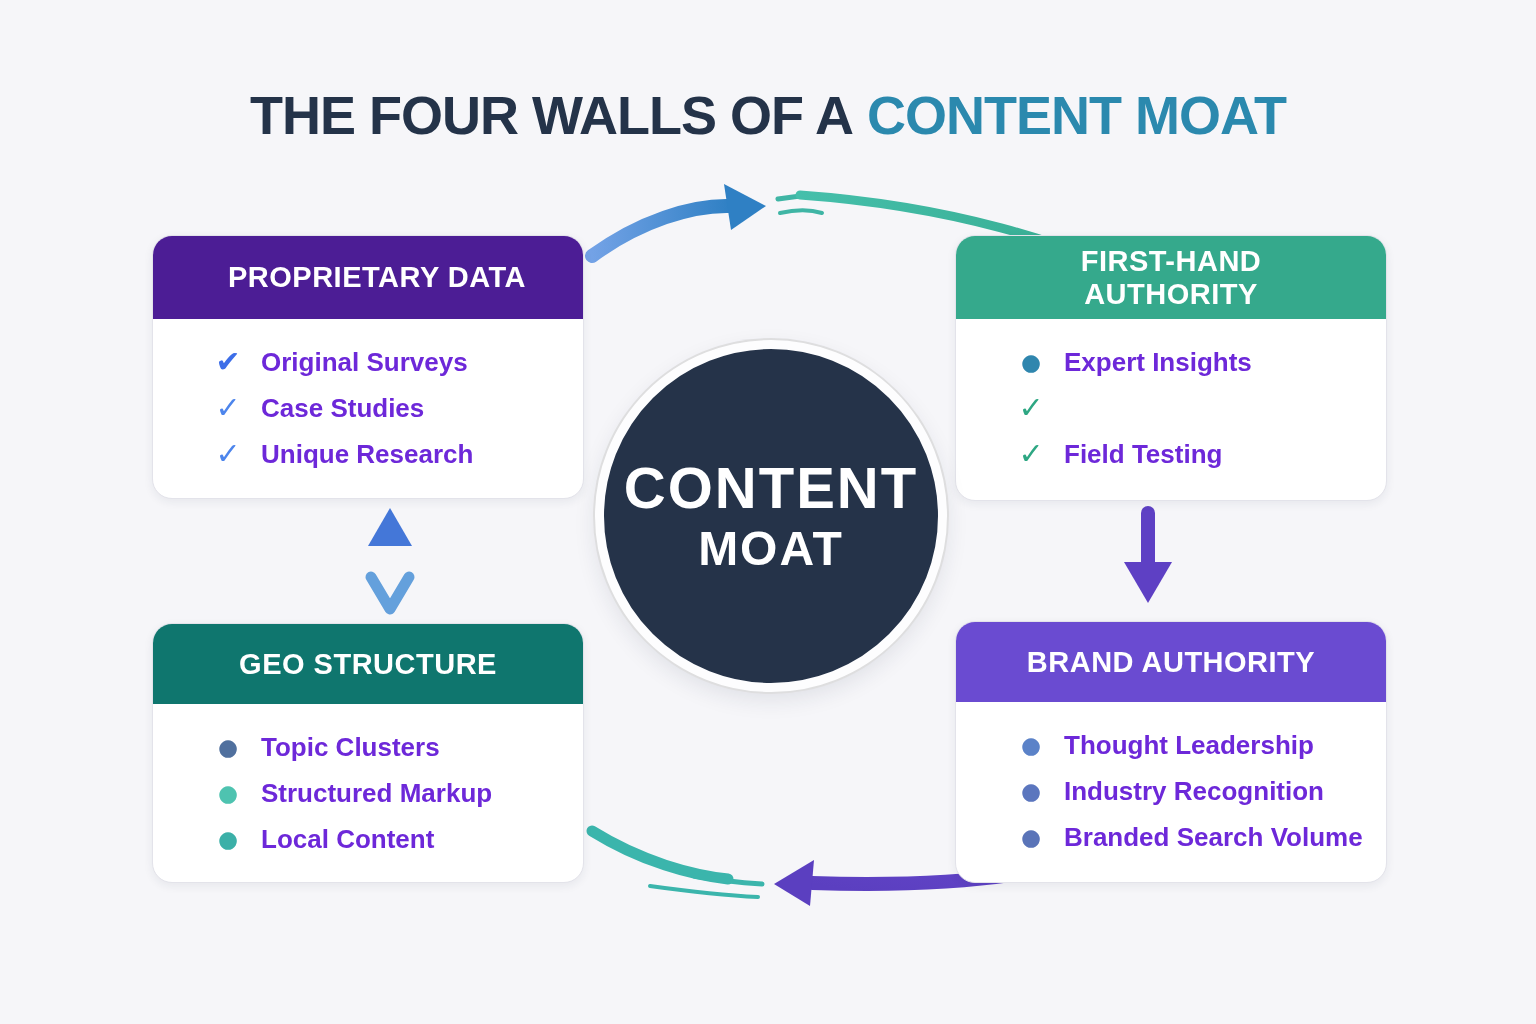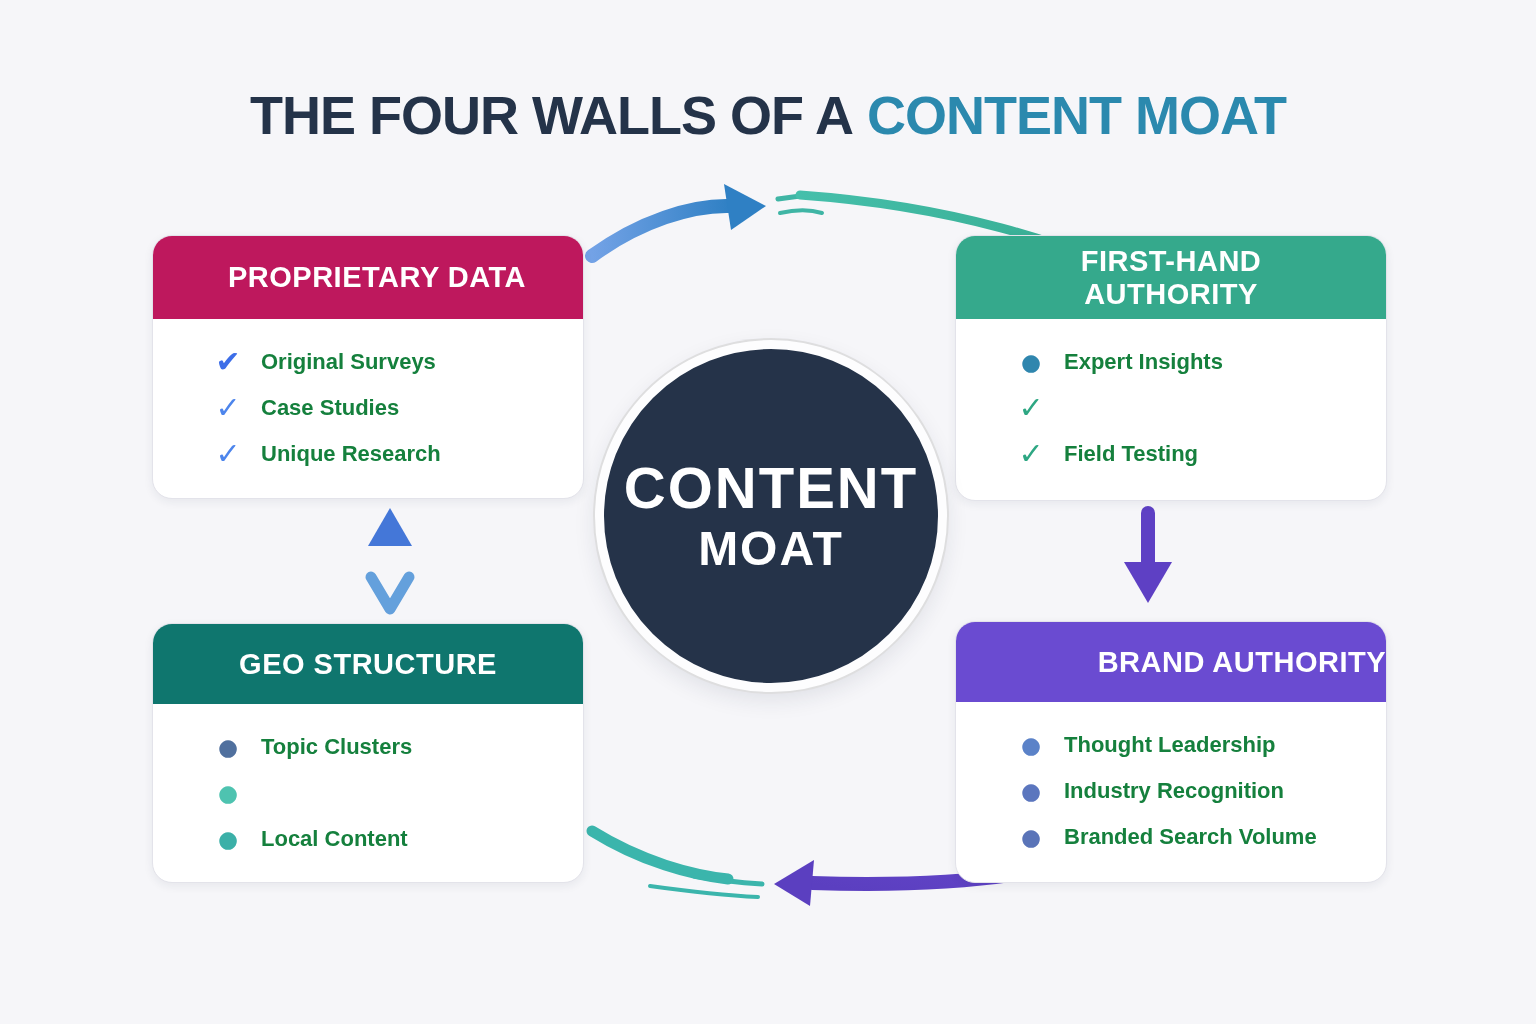--- a/index.html
+++ b/index.html
@@ -75,22 +75,22 @@
     width: 34px;
     flex: 0 0 34px;
     text-align: center;
     font-family: "DejaVu Sans", sans-serif;
     font-weight: 700;
     line-height: 1;
   }
   .m-check { font-size: 30px; }
   .m-dot   { font-size: 23px; }
   .item-label {
-    color: #15803d;
-    font-size: 22px;
+    color: #6d28d9;
+    font-size: 26px;
     font-weight: 700;
     white-space: nowrap;
   }
 
   
   .moat-circle {
     position: absolute;
     left: 595px;
     top: 340px;
     width: 334px;
@@ -167,21 +167,21 @@
     </g>
 
     <g>
       <path d="M 390 543 L 390 586" fill="none" stroke="url(#gradLeft)" stroke-width="14" stroke-linecap="round"></path>
       <polygon points="390,508 368,546 412,546" fill="#4477d8"></polygon>
       <path d="M 371 577 L 390 609 L 409 577" fill="none" stroke="#64a0dc" stroke-width="11" stroke-linecap="round" stroke-linejoin="round"></path>
     </g>
   </svg>
 
   <div class="card card-tl">
-    <div class="card-header" style="background-color: #be185d; padding-left: 18px;">
+    <div class="card-header" style="background-color: #4c1d95; padding-left: 18px;">
       <span>PROPRIETARY DATA</span>
       <span></span>
     </div>
     <ul class="card-list">
       <li>
         <span class="marker m-check" style="color: rgb(61, 110, 232);">✔</span>
         <span class="item-label">Original Surveys</span>
       </li>
       <li>
         <span class="marker m-check" style="color: rgb(77, 133, 236);">✓</span>
@@ -219,30 +219,31 @@
       <span>GEO STRUCTURE</span>
       <span></span>
     </div>
     <ul class="card-list">
       <li>
         <span class="marker m-dot" style="color: rgb(80, 112, 158);">●</span>
         <span class="item-label">Topic Clusters</span>
       </li>
       <li>
         <span class="marker m-dot" style="color: rgb(78, 195, 176);">●</span>
+        <span class="item-label">Structured Markup</span>
       </li>
       <li>
         <span class="marker m-dot" style="color: rgb(59, 176, 168);">●</span>
         <span class="item-label">Local Content</span>
       </li>
     </ul>
   </div>
 
   <div class="card card-br">
-    <div class="card-header" style="background-color: rgb(106, 75, 209); align-items: flex-end;">
+    <div class="card-header" style="background-color: rgb(106, 75, 209);">
       <span>BRAND AUTHORITY</span>
       <span></span>
     </div>
     <ul class="card-list">
       <li>
         <span class="marker m-dot" style="color: rgb(91, 130, 200);">●</span>
         <span class="item-label">Thought Leadership</span>
       </li>
       <li>
         <span class="marker m-dot" style="color: rgb(91, 118, 190);">●</span>

